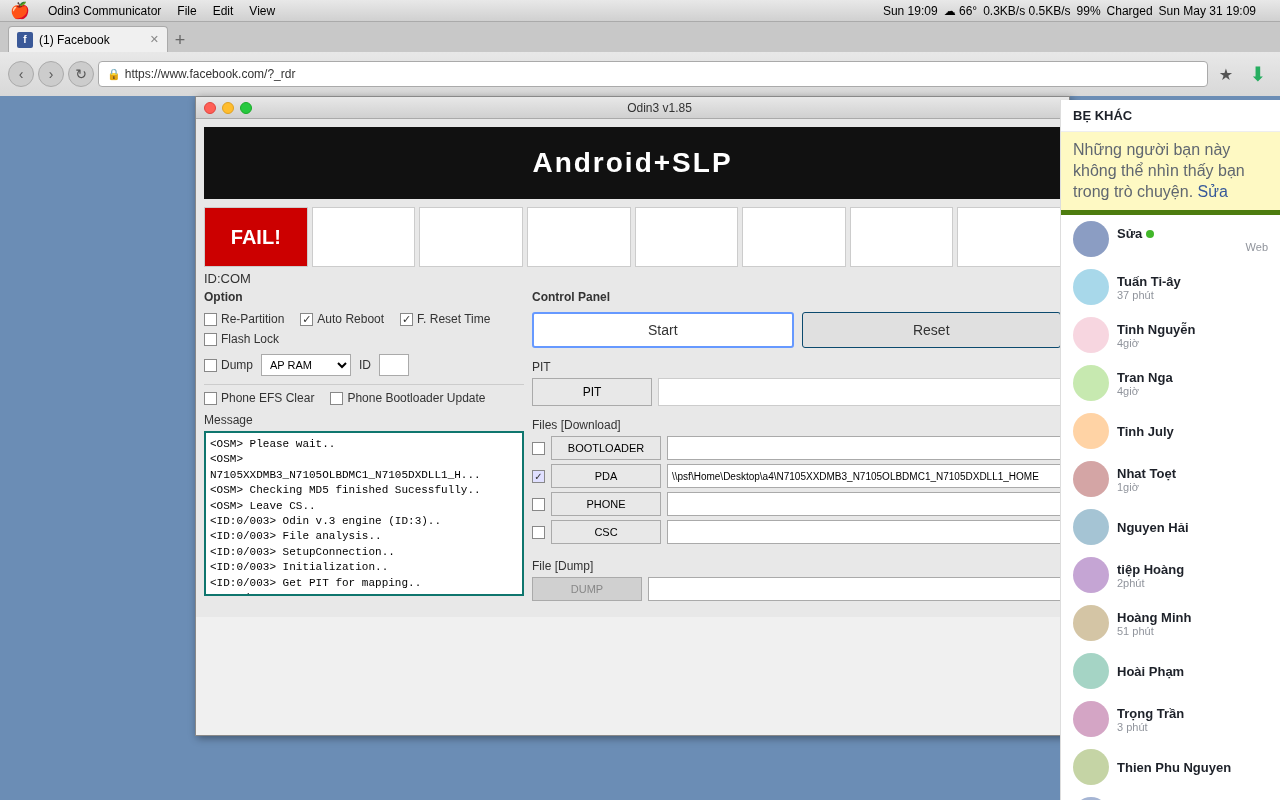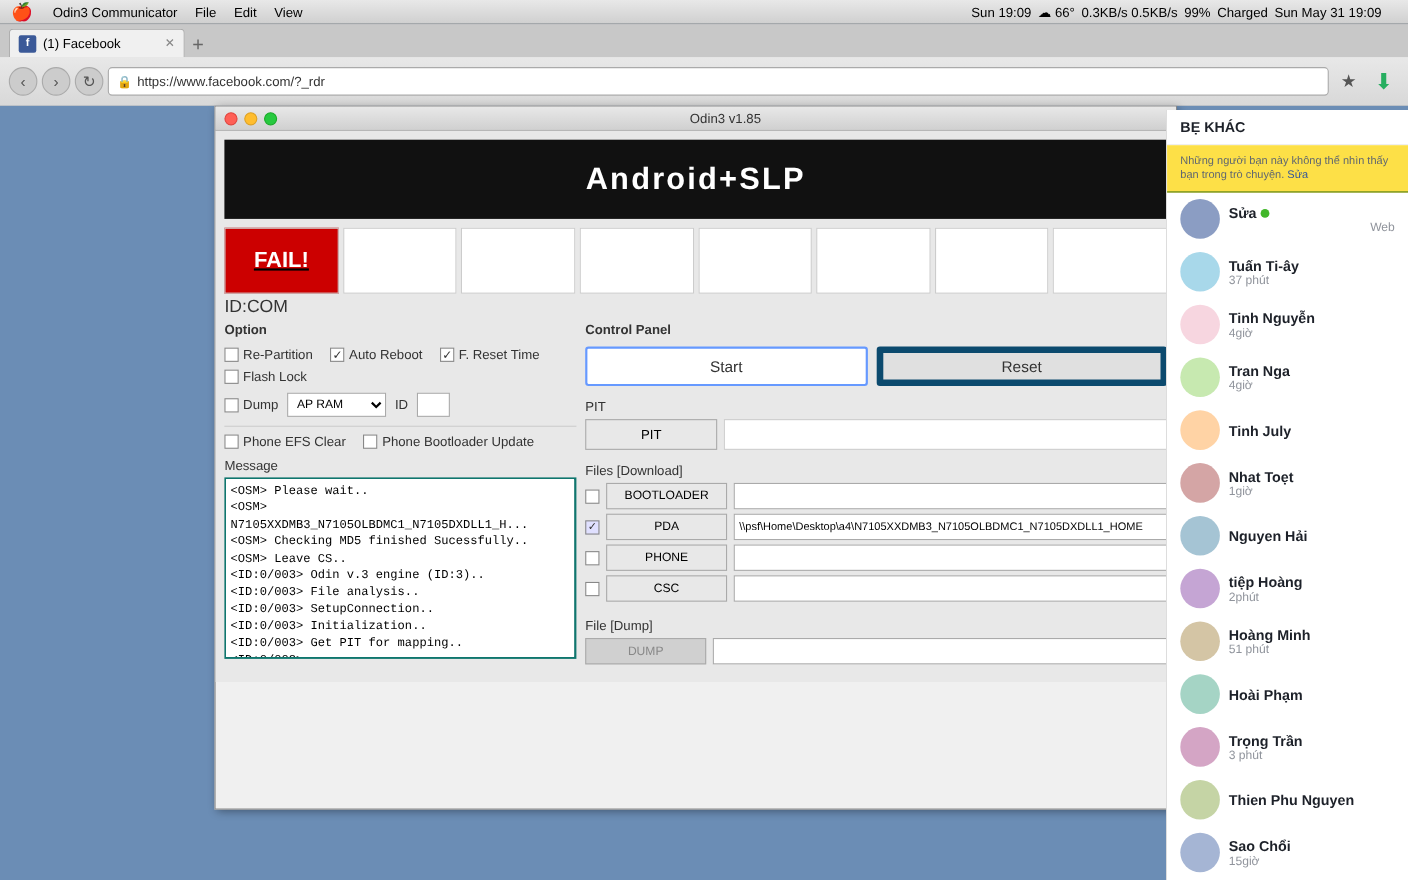--- a/index.html
+++ b/index.html
@@ -212,21 +212,20 @@
       margin-bottom: 8px;
       letter-spacing: 2px;
     }
 
     
     .progress-area {
       display: flex;
       gap: 4px;
       margin-bottom: 4px;
       height: 60px;
-      text-decoration: underline;
     }
     .progress-slot {
       flex: 1;
       background: white;
       border: 1px solid #ccc;
     }
     .progress-slot.fail-slot {
       background: #cc0000;
       display: flex;
       align-items: center;
@@ -252,21 +251,21 @@
       background: #ffff00;
       border: 1px solid #999;
       font-size: 11px;
       display: flex;
       align-items: center;
       padding: 0 4px;
     }
 
     
     .idcom-label {
-      font-size: 16px;
+      font-size: 13px;
       color: #333;
       margin-bottom: 4px;
     }
 
     
     .two-col {
       display: flex;
       gap: 8px;
     }
     .left-col {
@@ -383,21 +382,21 @@
       border: 2px solid #6699ff;
       border-radius: 3px;
       font-size: 14px;
       cursor: pointer;
       color: #333;
     }
     .btn-reset {
       flex: 1;
       height: 36px;
       background: #e0e0e0;
-      border: 6px solid #0c4a6e;
+      border: 1px solid #0c4a6e;
       border-radius: 3px;
       font-size: 14px;
       cursor: pointer;
       color: #333;
     }
 
     .pit-section {
       margin-bottom: 12px;
     }
     .pit-label {
@@ -504,24 +503,24 @@
       padding: 8px 12px;
       font-size: 13px;
       font-weight: bold;
       color: #1d2129;
       border-bottom: 1px solid #eee;
       display: flex;
       justify-content: space-between;
     }
     .fb-note {
       padding: 8px 12px;
-      font-size: 10px;
+      font-size: 16px;
       color: #606770;
-      background: #fde047;
-      border-bottom: 1px solid #4d7c0f;
+      background: #fef9c3;
+      border-bottom: 5px solid #4d7c0f;
       line-height: 1.3;
     }
     .fb-note a { color: #365899; text-decoration: none; }
     .fb-friend {
       display: flex;
       align-items: center;
       padding: 6px 12px;
       gap: 8px;
       cursor: pointer;
     }

